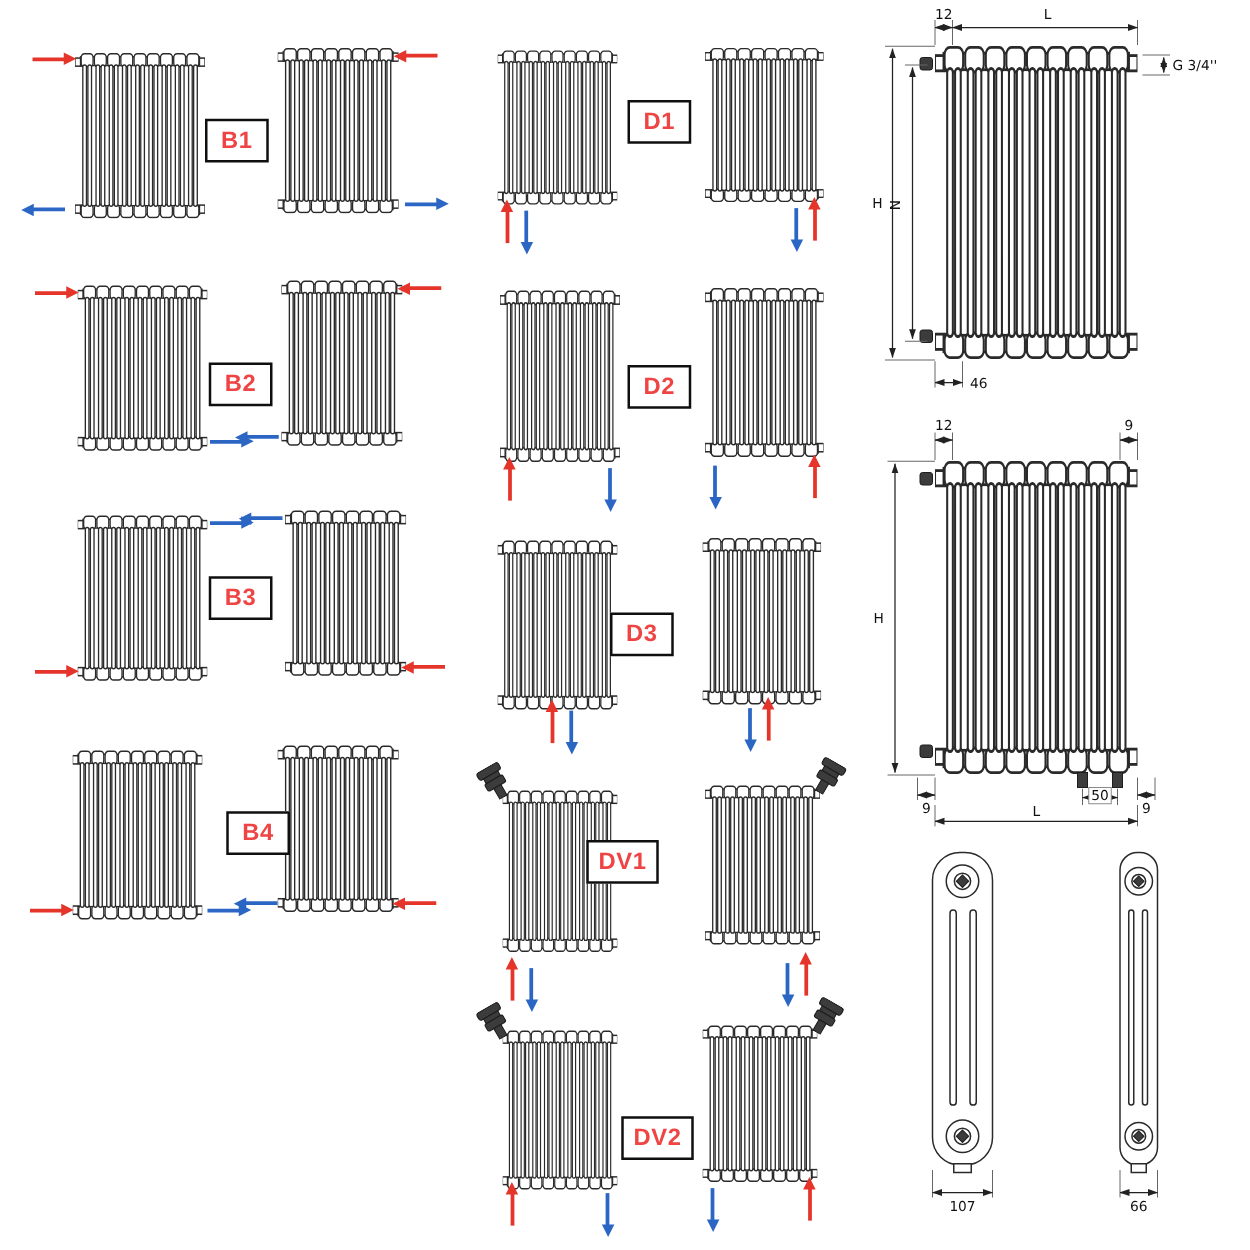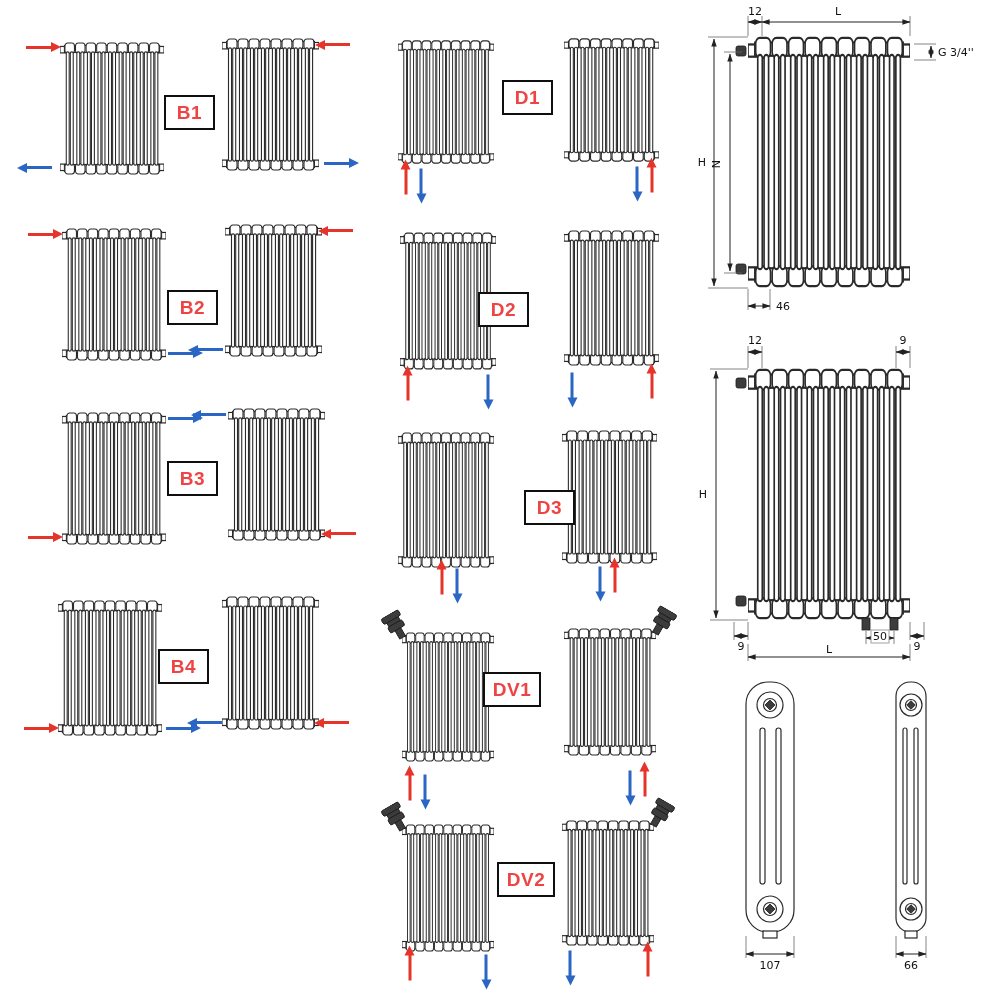--- a/index.html
+++ b/index.html
@@ -131,21 +131,21 @@
   <div class="arr red" style="left:28px;top:536px"></div>
   <div class="arr blue left" style="left:200px;top:413px"></div>
   <div class="arr red left" style="left:330px;top:532px"></div>
 
   <svg class="rad" style="left:58px;top:600px" width="104" height="136">
       <use href="#rad9" width="104" height="136"></use>
     </svg>
   <svg class="rad" style="left:222px;top:596px" width="97" height="134">
       <use href="#rad8" width="97" height="134"></use>
     </svg>
-  <div class="scheme-label" style="left:158px;top:649px;width:47px;height:31px">B4</div>
+  <div class="scheme-label" style="left:181px;top:649px;width:47px;height:31px">B4</div>
   <div class="arr red" style="left:24px;top:727px"></div>
   <div class="arr blue" style="left:166px;top:727px"></div>
   <div class="arr blue left" style="left:196px;top:721px"></div>
   <div class="arr red left" style="left:323px;top:721px"></div>
 
   <svg class="rad" style="left:398px;top:40px" width="96" height="124">
       <use href="#rad9" width="96" height="124"></use>
     </svg>
   <svg class="rad" style="left:564px;top:38px" width="95" height="124">
       <use href="#rad8" width="95" height="124"></use>
@@ -155,69 +155,69 @@
   <div class="arr blue down" style="left:408px;top:180px"></div>
   <div class="arr blue down" style="left:624px;top:178px"></div>
   <div class="arr red up" style="left:639px;top:178px"></div>
 
   <svg class="rad" style="left:400px;top:232px" width="96" height="138">
       <use href="#rad9" width="96" height="138"></use>
     </svg>
   <svg class="rad" style="left:564px;top:230px" width="95" height="136">
       <use href="#rad8" width="95" height="136"></use>
     </svg>
-  <div class="scheme-label" style="left:478px;top:292px;width:47px;height:31px">D2</div>
+  <div class="scheme-label" style="left:502px;top:292px;width:47px;height:31px">D2</div>
   <div class="arr red up" style="left:395px;top:386px"></div>
   <div class="arr blue down" style="left:475px;top:386px"></div>
   <div class="arr blue down" style="left:559px;top:384px"></div>
   <div class="arr red up" style="left:639px;top:384px"></div>
 
   <svg class="rad" style="left:398px;top:432px" width="96" height="136">
       <use href="#rad9" width="96" height="136"></use>
     </svg>
   <svg class="rad" style="left:562px;top:430px" width="95" height="134">
       <use href="#rad8" width="95" height="134"></use>
     </svg>
-  <div class="scheme-label" style="left:524px;top:490px;width:47px;height:31px">D3</div>
+  <div class="scheme-label" style="left:488px;top:490px;width:47px;height:31px">D3</div>
   <div class="arr red up" style="left:429px;top:580px"></div>
   <div class="arr blue down" style="left:444px;top:580px"></div>
   <div class="arr blue down" style="left:587px;top:578px"></div>
   <div class="arr red up" style="left:602px;top:578px"></div>
 
   <svg class="rad" style="left:402px;top:632px" width="92" height="130">
       <use href="#rad9" width="92" height="130"></use>
     </svg>
   <svg class="rad" style="left:564px;top:628px" width="92" height="128">
       <use href="#rad8" width="92" height="128"></use>
     </svg>
   <svg class="valve" style="left:384px;top:612px;transform:rotate(-30deg)" width="24" height="28">
       <use href="#valve" width="24" height="28"></use>
     </svg>
   <svg class="valve" style="left:650px;top:608px;transform:rotate(30deg)" width="24" height="28">
       <use href="#valve" width="24" height="28"></use>
     </svg>
-  <div class="scheme-label" style="left:483px;top:672px;width:54px;height:31px">DV1</div>
+  <div class="scheme-label" style="left:469px;top:672px;width:54px;height:31px">DV1</div>
   <div class="arr red up" style="left:397px;top:786px"></div>
   <div class="arr blue down" style="left:412px;top:786px"></div>
   <div class="arr blue down" style="left:617px;top:782px"></div>
   <div class="arr red up" style="left:632px;top:782px"></div>
 
   <svg class="rad" style="left:402px;top:824px" width="92" height="128">
       <use href="#rad9" width="92" height="128"></use>
     </svg>
   <svg class="rad" style="left:562px;top:820px" width="92" height="126">
       <use href="#rad8" width="92" height="126"></use>
     </svg>
   <svg class="valve" style="left:384px;top:804px;transform:rotate(-30deg)" width="24" height="28">
       <use href="#valve" width="24" height="28"></use>
     </svg>
   <svg class="valve" style="left:648px;top:800px;transform:rotate(30deg)" width="24" height="28">
       <use href="#valve" width="24" height="28"></use>
     </svg>
-  <div class="scheme-label" style="left:497px;top:862px;width:54px;height:31px">DV2</div>
+  <div class="scheme-label" style="left:497px;top:893px;width:54px;height:31px">DV2</div>
   <div class="arr red up" style="left:397px;top:966px"></div>
   <div class="arr blue down" style="left:473px;top:966px"></div>
   <div class="arr blue down" style="left:557px;top:962px"></div>
   <div class="arr red up" style="left:635px;top:962px"></div>
 
   <svg style="position:absolute;left:686px;top:6px" width="314" height="316" viewBox="0 0 314 316">
     <use href="#rad9" x="62" y="30" width="162" height="252"></use>
     <rect class="dk" x="50" y="40" width="10" height="10" rx="2"></rect>
     <rect class="dk" x="50" y="258" width="10" height="10" rx="2"></rect>
 

